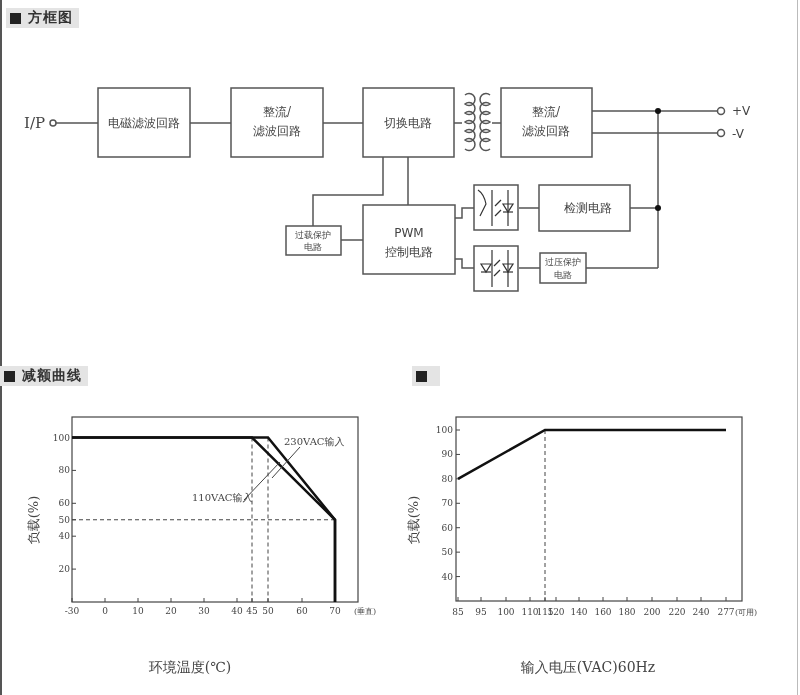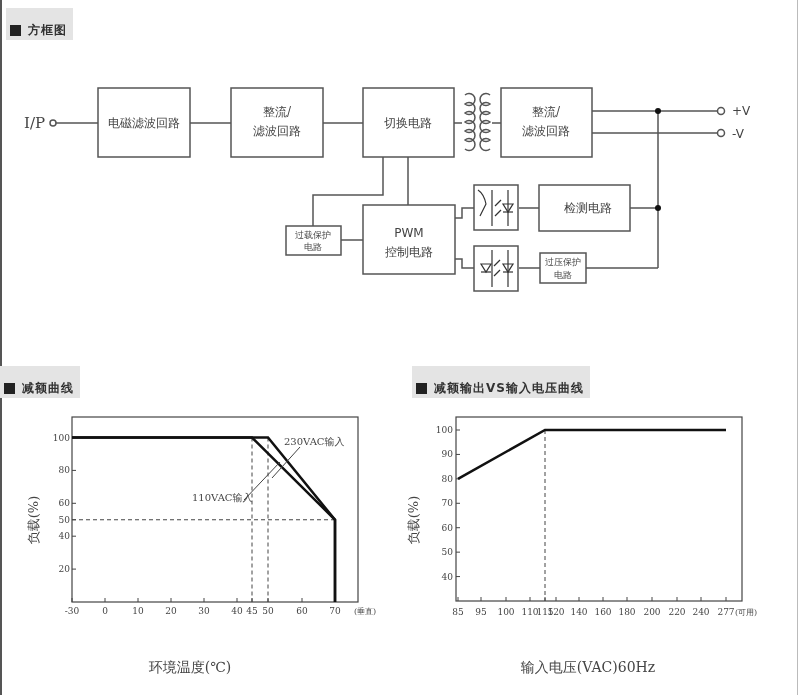--- a/index.html
+++ b/index.html
@@ -1,21 +1,21 @@
 <!DOCTYPE html>
 <html><head>
 <meta charset="utf-8">
 <style>
   html, body { margin:0; padding:0; }
   body { width:800px; height:695px; background:#ffffff; position:relative; overflow:hidden;
          font-family:"DejaVu Sans", sans-serif; color:#222; }
   .left-rule { position:absolute; left:0; top:0; width:2px; height:695px; background:#555; }
   .right-rule { position:absolute; left:797px; top:0; width:1px; height:695px; background:#bbb; }
   .section-title { position:absolute; height:20px; background:#e4e4e4; display:flex; align-items:center;
-                   padding:12px 6px 0 4px; font-size:12px; font-weight:bold; color:#333; letter-spacing:1px;text-align:right; }
+                   padding:0 6px 0 4px; font-size:14px; font-weight:bold; color:#333; letter-spacing:1px;text-align:right; }
   .section-title .sq { width:11px; height:11px; background:#222; margin-right:7px; display:inline-block; }
   svg { position:absolute; left:0; top:0; }
   svg text { font-family:"DejaVu Serif", serif; fill:#444; }
   .sans { font-family:"DejaVu Sans", sans-serif !important; }
 </style>
 </head>
 <body>
 
 <div class="left-rule"></div>
 <div class="right-rule"></div>
@@ -23,21 +23,20 @@
 <div class="section-title" style="left:6px;top:8px;">
   <span class="sq"></span>
   <span>方框图</span>
 </div>
 <div class="section-title" style="left:0;top:366px;">
   <span class="sq"></span>
   <span>减额曲线</span>
 </div>
 <div class="section-title" style="left:412px;top:366px;">
   <span class="sq"></span>
-  <span>减额输出VS输入电压曲线</span>
 </div>
 
 <svg width="800" height="360">
   <defs>
     <marker id="arr" markerWidth="6" markerHeight="6" refX="5" refY="3" orient="auto">
       <path d="M0,0 L6,3 L0,6 z" fill="#222"></path>
     </marker>
   </defs>
   <g stroke="#555" stroke-width="1.5" fill="none">
 

